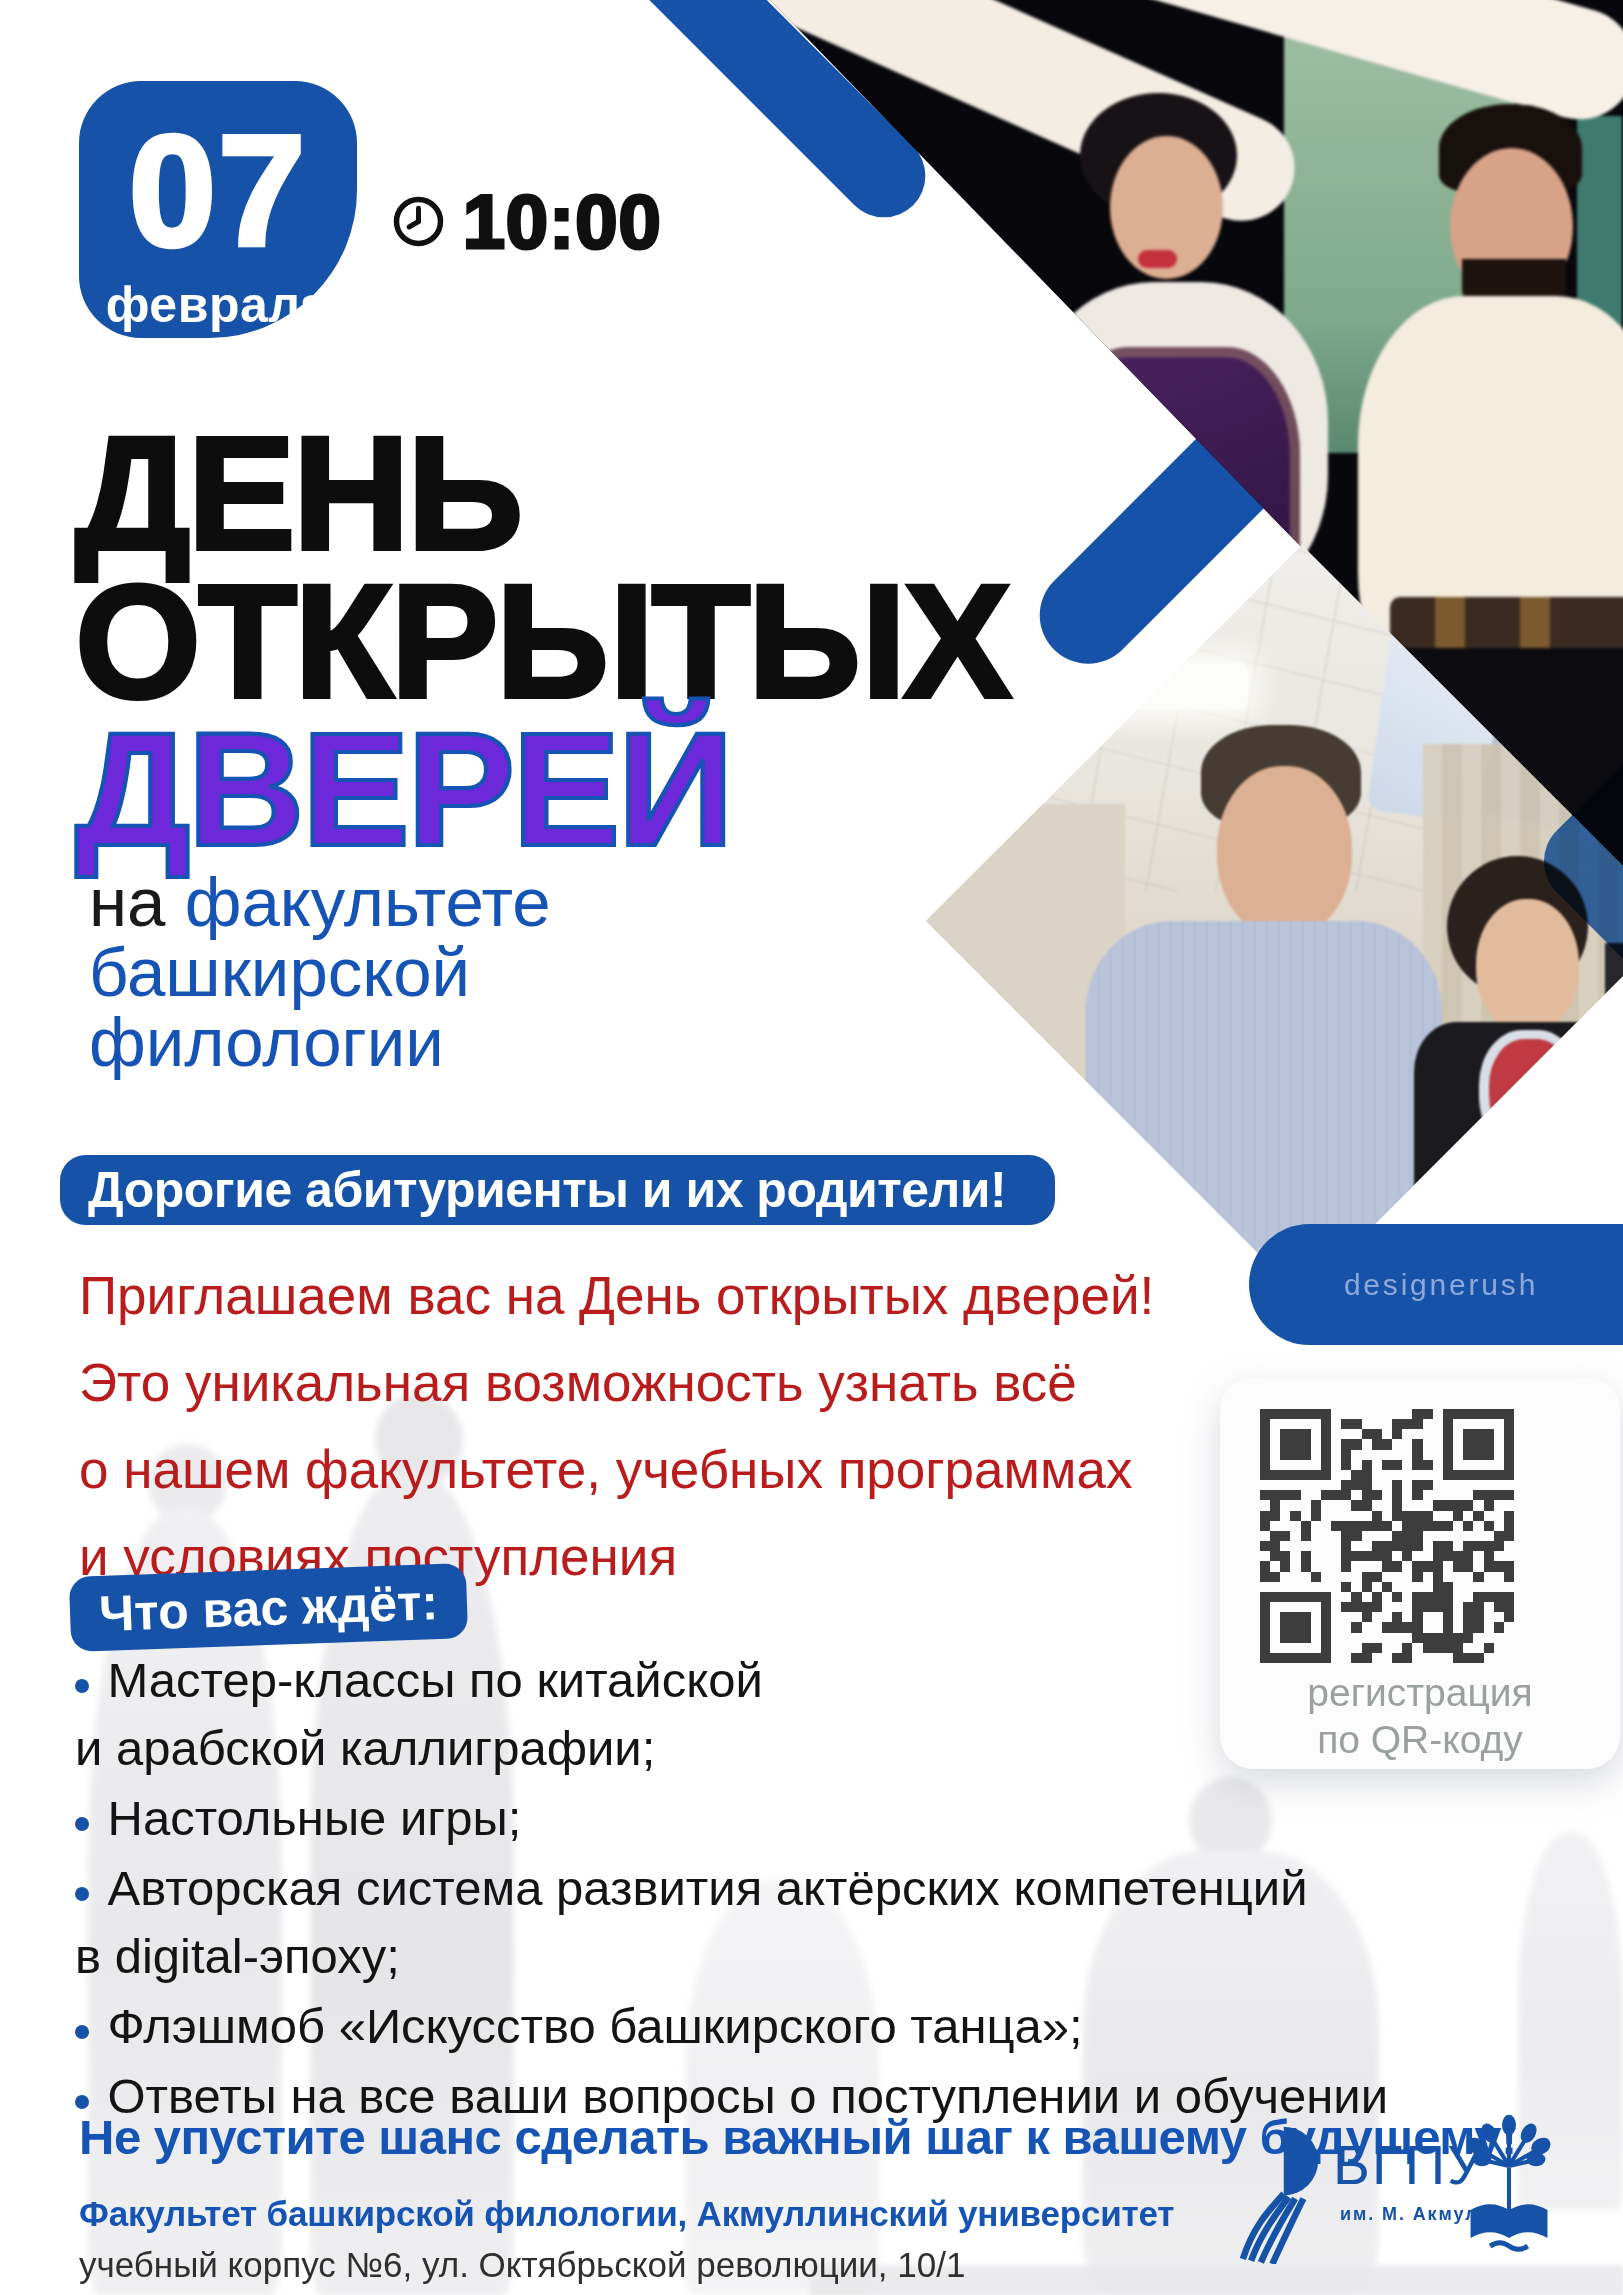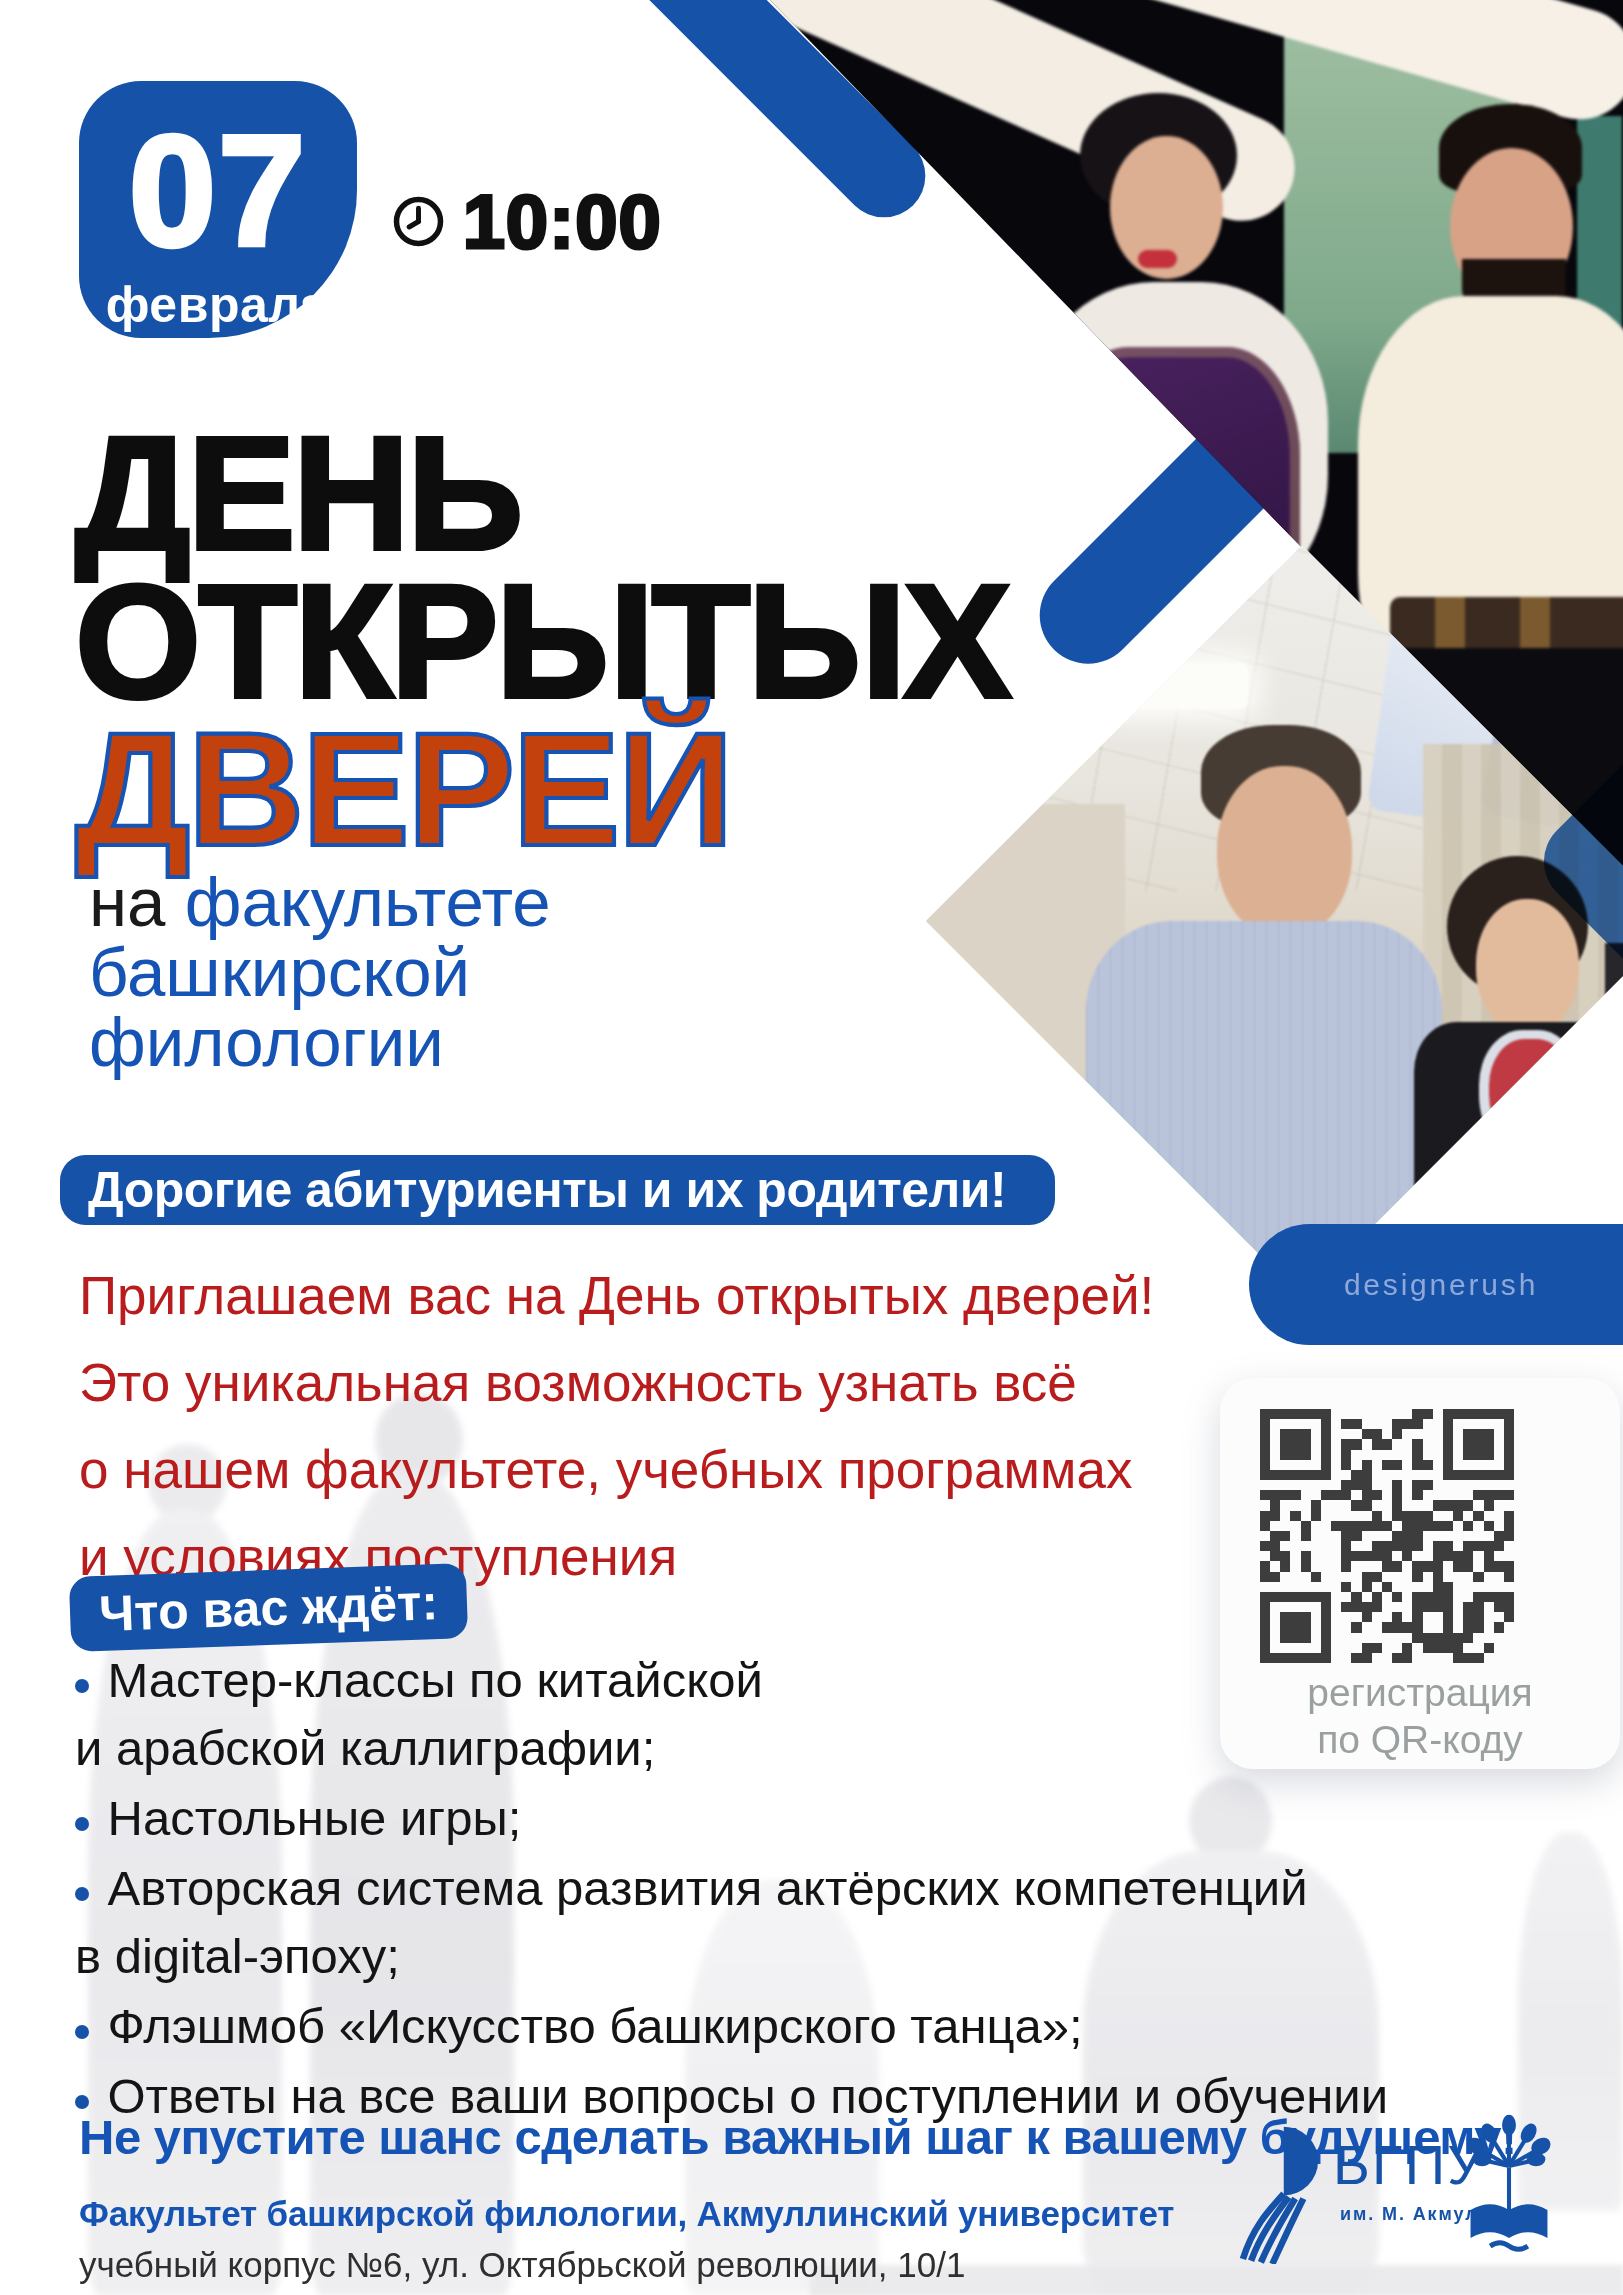--- a/index.html
+++ b/index.html
@@ -82,21 +82,21 @@
       line-height:1;margin-top:31px;}
   .date-month{font-size:50px;font-weight:700;letter-spacing:0.5px;margin-top:6.5px;}
 
   
   .time-row{position:absolute;left:391px;top:178px;display:flex;align-items:center;gap:16.7px;z-index:20;}
   .time-text{font-size:76px;font-weight:700;-webkit-text-stroke:3.2px #101010;color:#101010;letter-spacing:0.9px;}
 
   
   .title{position:absolute;left:75px;top:419px;width:1087px;z-index:20;color:#0d0d0d;
       font-size:162px;line-height:148px;font-weight:700;-webkit-text-stroke:4.2px #0d0d0d;letter-spacing:-2.8px;}
-  .title .blue{color:#c2410c;-webkit-text-stroke:4.2px #1553B5;}
+  .title .blue{color:#6d28d9;-webkit-text-stroke:4.2px #1553B5;}
 
   
   .subtitle{position:absolute;left:89px;top:868px;z-index:20;font-size:69px;line-height:70px;color:#1553B5;}
   .subtitle .dark{color:#1a1a1a;}
   .preline{white-space:pre-line;}
 
   
   .banner{position:absolute;left:60px;top:1155px;width:995px;height:70px;background:#1552A8;
       border-radius:25.4px;z-index:20;display:flex;align-items:center;}
   .banner span{color:#fff;font-weight:700;font-size:50px;letter-spacing:-0.5px;padding-left:28px;white-space:nowrap;}

